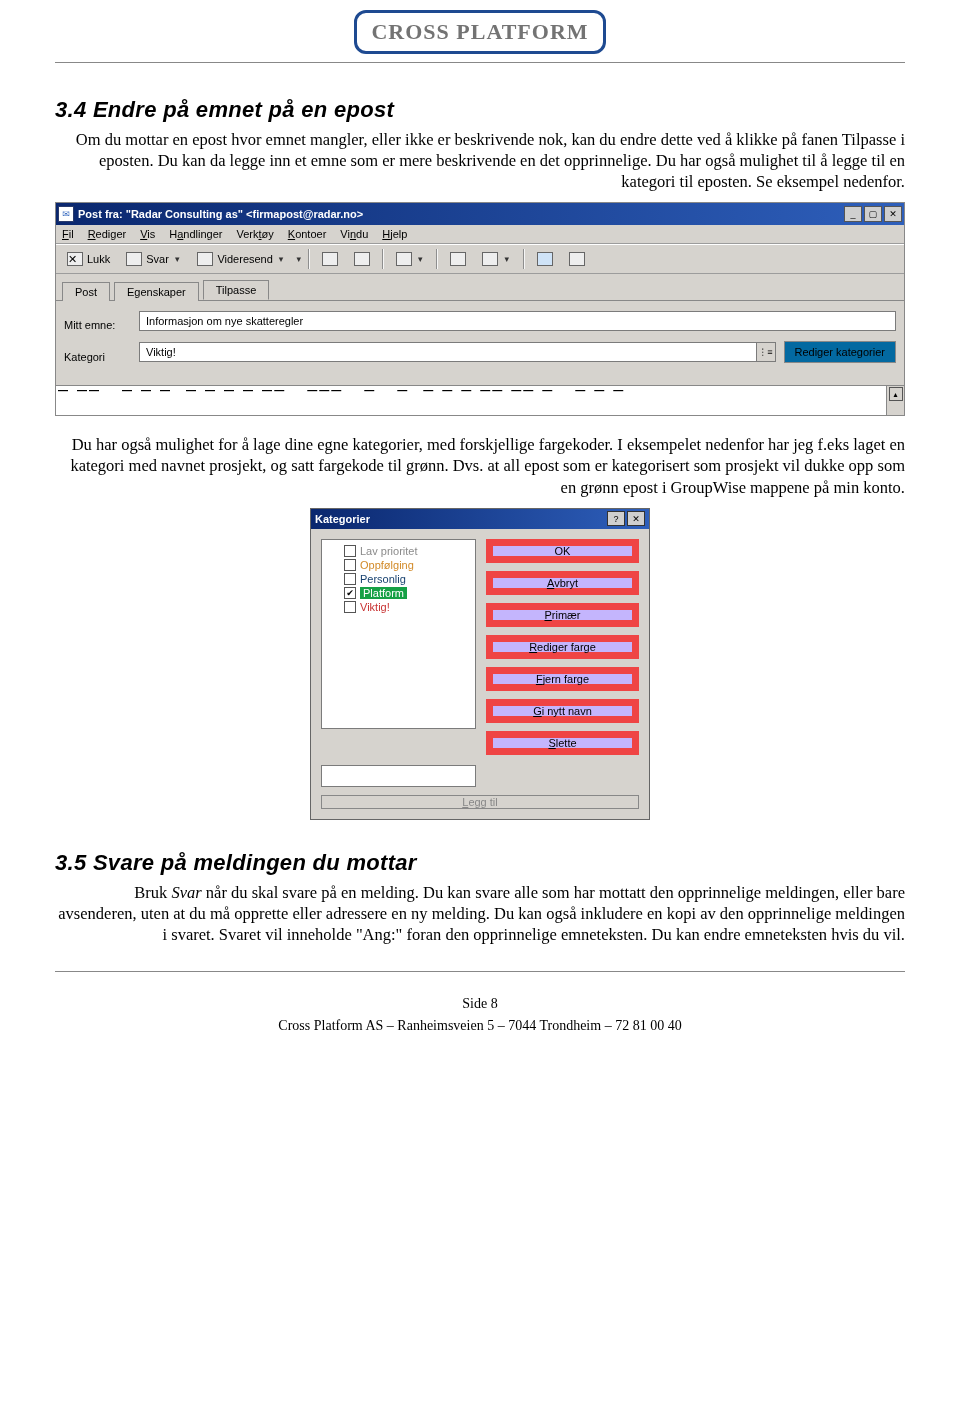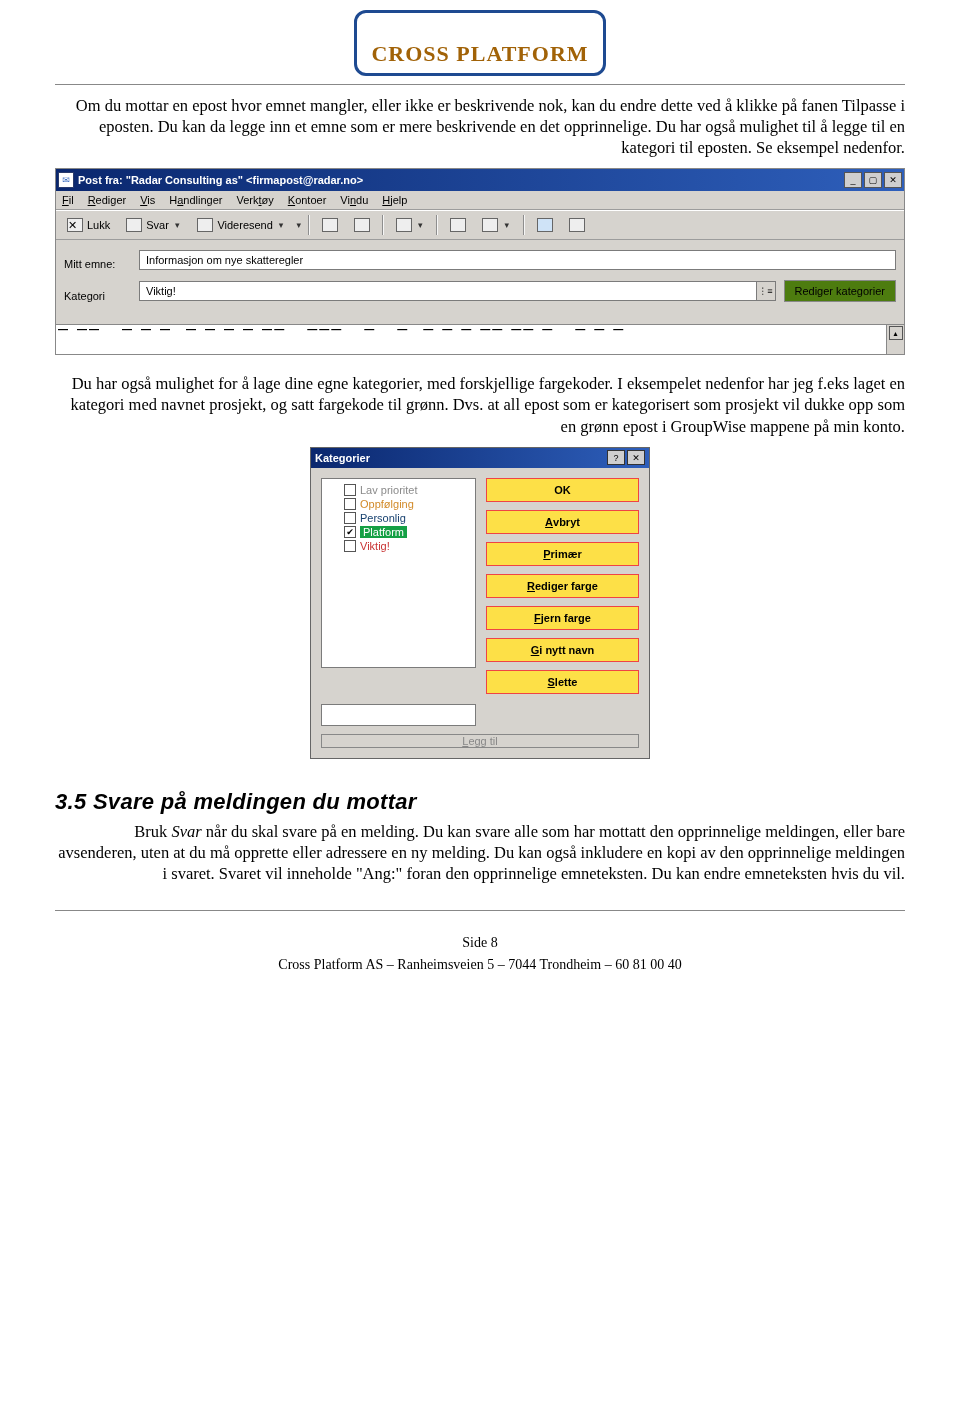--- a/index.html
+++ b/index.html
@@ -1,20 +1,20 @@
 <!DOCTYPE html>
 <html><head>
 <meta charset="utf-8">
 <style>
   * { box-sizing: border-box; }
   body { margin: 0; font-family: Arial, sans-serif; background: #fff; color: #000; font-size: 14px; }
   .page { width: 960px; margin: 0 auto; padding: 0 55px 0 55px; }
   .header { text-align: center; padding: 10px 0 6px 0; }
   .logo-box { display: inline-block; border: 3px solid #1e4a91; border-radius: 12px; background: #fff; padding: 6px 14px; position: relative; }
-  .logo-inner-line1 { font-size: 22px; font-weight: bold; color: #a16207; letter-spacing: 1px; font-family: Georgia, serif; margin-top: 22px; }
+  .logo-inner-line1 { font-size: 22px; font-weight: bold; color: #737373; letter-spacing: 1px; font-family: Georgia, serif; }
   .hr1 { border: 0; border-top: 1px solid #888; margin: 8px 0 0 0; }
 
   .h3 { font-size: 22px; font-weight: bold; font-style: italic; letter-spacing: 0.3px; margin: 28px 0 6px 0; font-family: Arial, sans-serif; }
   .p { font-size: 16.5px; line-height: 1.28; margin: 4px 0 10px 0; font-family: "Times New Roman", serif; text-align: right; }
   .p .italic { font-style: italic; }
 
   
   .win1 { font-family: Tahoma, Arial, sans-serif; font-size: 11px; color: #000; border: 1px solid #888; margin: 8px 0 18px 0; }
   .win1 .titlebar { background: linear-gradient(to right, #0a276e, #2e5fbb); color: #fff; display: flex; align-items: center; height: 22px; padding: 0 2px; }
   .win1 .titlebar .icon { width: 16px; height: 16px; background: #fff; border: 1px solid #293a6b; margin-right: 4px; font-size: 9px; display:flex; align-items:center; justify-content:center; color:#2a60bb;}
@@ -32,21 +32,21 @@
   .tab { padding: 3px 12px; border: 1px solid #888; border-bottom: none; background: #d6d3ce; font-size: 11px; position: relative; top: 1px; }
   .tab.active { background: #d6d3ce; border-bottom: 1px solid #d6d3ce; top: 0; font-weight: normal; }
   .win1 .form { background: #d6d3ce; padding: 10px 8px 12px 8px; }
   .frow { display: flex; align-items: flex-end; gap: 10px; margin-bottom: 10px; }
   .flabel { width: 65px; font-size: 11px; }
   .finput { flex: 1; background: #fff; border: 1px solid #7b7b7b; height: 20px; padding: 2px 6px; font-size: 11px; }
   .kat-wrap { display:flex; align-items:center; flex:1; gap:8px; }
   .kat-input { display:flex; flex:1; }
   .kat-input .finput { border-right:none; }
   .kat-input .katbtn { width:20px; height:20px; background:#d6d3ce; border:1px solid #7b7b7b; display:flex; align-items:center; justify-content:center; font-size:9px; }
-  .btnflat { background:#4d7c0f; border:1px solid #888; padding:2px 10px; height:22px; font-size:11px; }
+  .btnflat { background:#0369a1; border:1px solid #888; padding:2px 10px; height:22px; font-size:11px; }
   .win1 .bottomstrip { background:#fff; border-top:1px solid #888; height:30px; position:relative; }
   .win1 .bottomstrip .vscroll { position:absolute; right:0; top:0; width:18px; height:100%; background:#d6d3ce; border-left:1px solid #888; display:flex; align-items:flex-start; justify-content:center; }
   .win1 .bottomstrip .vscroll .arrow { width:14px; height:14px; border:1px solid #555; background:#d6d3ce; font-size:8px; display:flex; align-items:center; justify-content:center; margin-top:1px;}
   .dashes { position:absolute; top:-7px; left:2px; right:22px; letter-spacing:2px; font-size:18px; color:#000; overflow:hidden; white-space:nowrap; font-family: Arial; }
 
   
   .dlg-center { display:flex; justify-content:center; margin: 4px 0 30px 0; }
   .dlg2 { font-family: Tahoma, Arial, sans-serif; font-size: 11px; border: 1px solid #666; width: 340px; background:#d6d3ce; }
   .dlg2 .titlebar { background: linear-gradient(to right, #0a276e, #2e5fbb); color:#fff; display:flex; align-items:center; height:20px; padding:0 4px; }
   .dlg2 .titlebar .title { font-weight:bold; flex:1; font-size:11px; }
@@ -55,40 +55,41 @@
   .listbox { background:#fff; border:1px solid #7b7b7b; width:155px; height:190px; padding:4px; }
   .listitem { display:flex; align-items:center; gap:4px; font-size:11px; padding:1px 18px; }
   .listitem .cb { width:12px; height:12px; border:1px solid #555; background:#fff; display:inline-flex; align-items:center; justify-content:center; font-size:9px; }
   .listitem .cb.checked::after { content:"✔"; font-size:9px; color:#000; }
   .li-gray { color:#8b8b8b; }
   .li-orange { color:#d28a28; }
   .li-navy { color:#17416f; }
   .li-green { background:#15a045; color:#fff; padding:0 3px; }
   .li-red { color:#c83232; }
   .btncol { display:flex; flex-direction:column; gap:8px; flex:1; }
-  .dbtn { height:24px; border:1px solid #ef4444; background:#fde047; font-size:11px; display:flex; align-items:center; justify-content:center;font-weight:bold; }
+  .dbtn { height:24px; border:7px solid #ef4444; background:#c4b5fd; font-size:11px; display:flex; align-items:center; justify-content:center; }
   .dbtn u { text-decoration: underline; }
   .addrow { display:flex; padding:0 10px 10px 10px; gap:8px;flex-direction:column; }
   .addrow .addinput { background:#fff; border:1px solid #7b7b7b; height:22px; width:155px; padding:2px 5px; font-size:11px; }
   .addrow .addbtn { flex:1; height:22px; border:1px solid #888; background:#d6d3ce; color:#8a8a8a; font-size:11px; display:flex; align-items:center; justify-content:center; }
 
   .footer { border-top:1px solid #888; margin-top:26px; text-align:center; font-family:"Times New Roman", serif; font-size:14px; padding-top:24px; }
   .footer2 { text-align:center; font-family:"Times New Roman", serif; font-size:14px; margin-top:6px; }
 </style>
 </head>
 <body>
 
 <div class="page">
   <div class="header">
     <div class="logo-box">
       <div class="logo-inner-line1">CROSS PLATFORM</div>
     </div>
     <hr class="hr1">
   </div>
 
+  <div class="h3">3.4 Endre på emnet på en epost</div>
   <div class="p">Om du mottar en epost hvor emnet mangler, eller ikke er beskrivende nok, kan du endre dette ved å klikke på fanen Tilpasse i eposten. Du kan da legge inn et emne som er mere beskrivende en det opprinnelige. Du har også mulighet til å legge til en kategori til eposten. Se eksempel nedenfor.</div>
 
   <div class="win1">
     <div class="titlebar">
       <span class="icon">✉</span>
       <span class="title">Post fra: "Radar Consulting as" &lt;firmapost@radar.no&gt;</span>
       <span class="winbtns">
         <span class="winbtn">_</span>
         <span class="winbtn">▢</span>
         <span class="winbtn">✕</span>
@@ -141,20 +142,25 @@
           <span class="tdrop">▾</span>
         </span>
       <span class="tsep"></span>
       <span class="tbtn">
           <span class="ticon" style="background:#cfe3f7"></span>
         </span>
       <span class="tbtn">
           <span class="ticon"></span>
         </span>
     </div>
+    <div class="tabbar">
+      <span class="tab">Post</span>
+      <span class="tab">Egenskaper</span>
+      <span class="tab active">Tilpasse</span>
+    </div>
     <div class="form">
       <div class="frow">
         <span class="flabel">Mitt emne:</span>
         <input class="finput" value="Informasjon om nye skatteregler" style="">
       </div>
       <div class="frow">
         <span class="flabel">Kategori</span>
         <div class="kat-wrap">
           <div class="kat-input">
             <input class="finput" value="Viktig!" style="">
@@ -222,14 +228,14 @@
       </div>
     </div>
   </div>
 
   <div class="h3">3.5 Svare på meldingen du mottar</div>
   <div class="p">
     <span>Bruk </span><span class="italic">Svar</span><span> når du skal svare på en melding. Du kan svare alle som har mottatt den opprinnelige meldingen, eller bare avsenderen, uten at du må opprette eller adressere en ny melding. Du kan også inkludere en kopi av den opprinnelige meldingen i svaret. Svaret vil inneholde "Ang:" foran den opprinnelige emneteksten. Du kan endre emneteksten hvis du vil.</span>
   </div>
 
   <div class="footer">Side 8</div>
-  <div class="footer2">Cross Platform AS – Ranheimsveien 5 – 7044 Trondheim – 60 81 00 40</div>
+  <div class="footer2">Cross Platform AS – Ranheimsveien 5 – 7044 Trondheim – 72 81 00 40</div>
 </div>
 
 </body></html>

